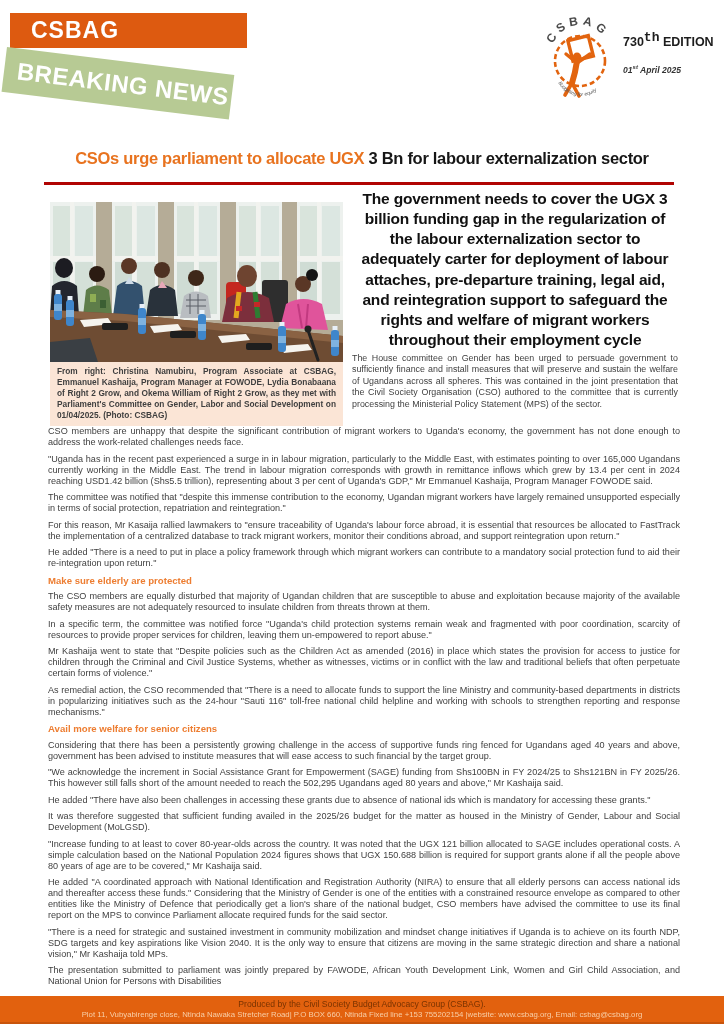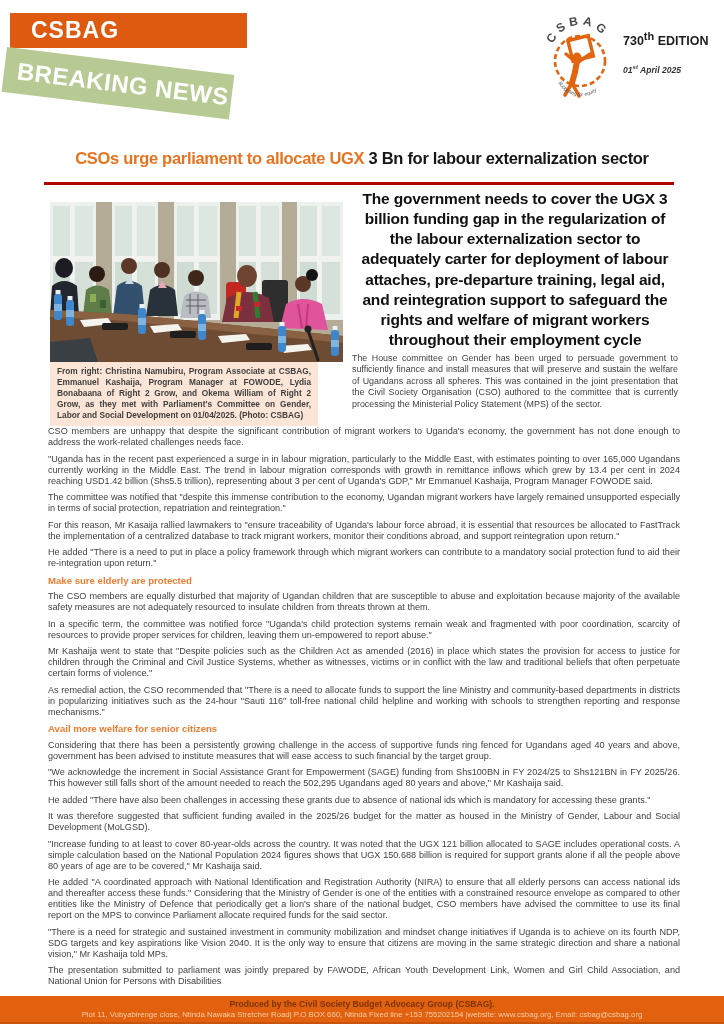--- a/index.html
+++ b/index.html
@@ -9,51 +9,51 @@
   
   .brand-banner { position:absolute; left:10px; top:13px; width:237px; height:35px;
     background:#DD5A10; color:#fff; font-size:23px; font-weight:bold; line-height:35px;
     padding-left:21px; box-sizing:border-box; letter-spacing:1px; }
   .breaking-banner { position:absolute; left:7px; top:47px; width:229px; height:45px;
     background:#B7CA94; transform:rotate(7deg); transform-origin:0 0; color:#fff;
     font-size:24px; font-weight:bold; line-height:45px; padding-left:13px;
     box-sizing:border-box; letter-spacing:0.5px; white-space:nowrap; }
   .logo { position:absolute; left:544px; top:4px; width:74px; height:104px; }
   .edition { position:absolute; left:623px; top:30px; font-weight:bold; font-size:12.5px; color:#1d1d1d; }
-  .edition sup { font-size:11px; }
+  .edition sup { font-size:13px;font-family:Liberation Mono, monospace; }
   .issue-date { position:absolute; left:623px; top:64px; font-weight:bold; font-style:italic; font-size:8.6px; color:#333; }
   .issue-date sup { font-size:6px; }
 
   
   .headline { position:absolute; left:38px; top:149px; width:648px; text-align:center;
     font-size:16.5px; font-weight:bold; letter-spacing:-0.3px; white-space:nowrap; }
   .hl-orange { color:#E8731F;text-align:right; }
   .hl-black { color:#161616; }
   .rule { position:absolute; left:44px; top:182px; width:630px; height:3px; background:#B00402; }
 
   
   .photo { position:absolute; left:50px; top:202px; width:293px; height:160px; display:block; }
-  .caption { position:absolute; left:50px; top:362px; width:268px; box-sizing:border-box;
+  .caption { position:absolute; left:50px; top:362px; width:293px; box-sizing:border-box;
     background:#FBE5D6; padding:4px 7px 5px; font-size:8.3px; font-weight:bold;
     color:#3F3F3F; line-height:1.32; text-align:justify; }
   .lead-heading { position:absolute; left:352px; top:189px; width:326px; text-align:center;
     font-weight:bold; font-size:15.5px; line-height:1.3; color:#111; letter-spacing:-0.2px; }
   .lead-intro { position:absolute; left:352px; top:353px; width:326px; font-size:8.9px;
     line-height:11.4px; color:#3F3F3F; text-align:justify; }
 
   
   .article { position:absolute; left:48px; top:426px; width:632px; }
   .article p { margin:0 0 5.5px; font-size:9.1px; line-height:11px; color:#3F3F3F; text-align:justify; }
   .article .subhead { margin:1px 0 5.5px; font-size:9.6px; line-height:11px;
     font-weight:bold; color:#ED7D31; text-align:left; }
 
   
   .footer { position:absolute; left:0; top:996px; width:724px; height:28px; background:#E2610E;
     text-align:center; box-sizing:border-box; padding-top:3px; border-bottom:2px solid #C8540C; }
-  .footer-line1 { font-size:8.6px; font-weight:bold; color:#7A3300; }
+  .footer-line1 { font-size:8.6px; font-weight:normal; color:#7A3300; }
   .footer-line2 { font-size:7.8px; color:#F8CFA8; margin-top:1px; }
 </style>
 </head>
 <body>
 
 <div class="page">
 
   <div class="brand-banner">
     <span>CSBAG</span>
   </div>

